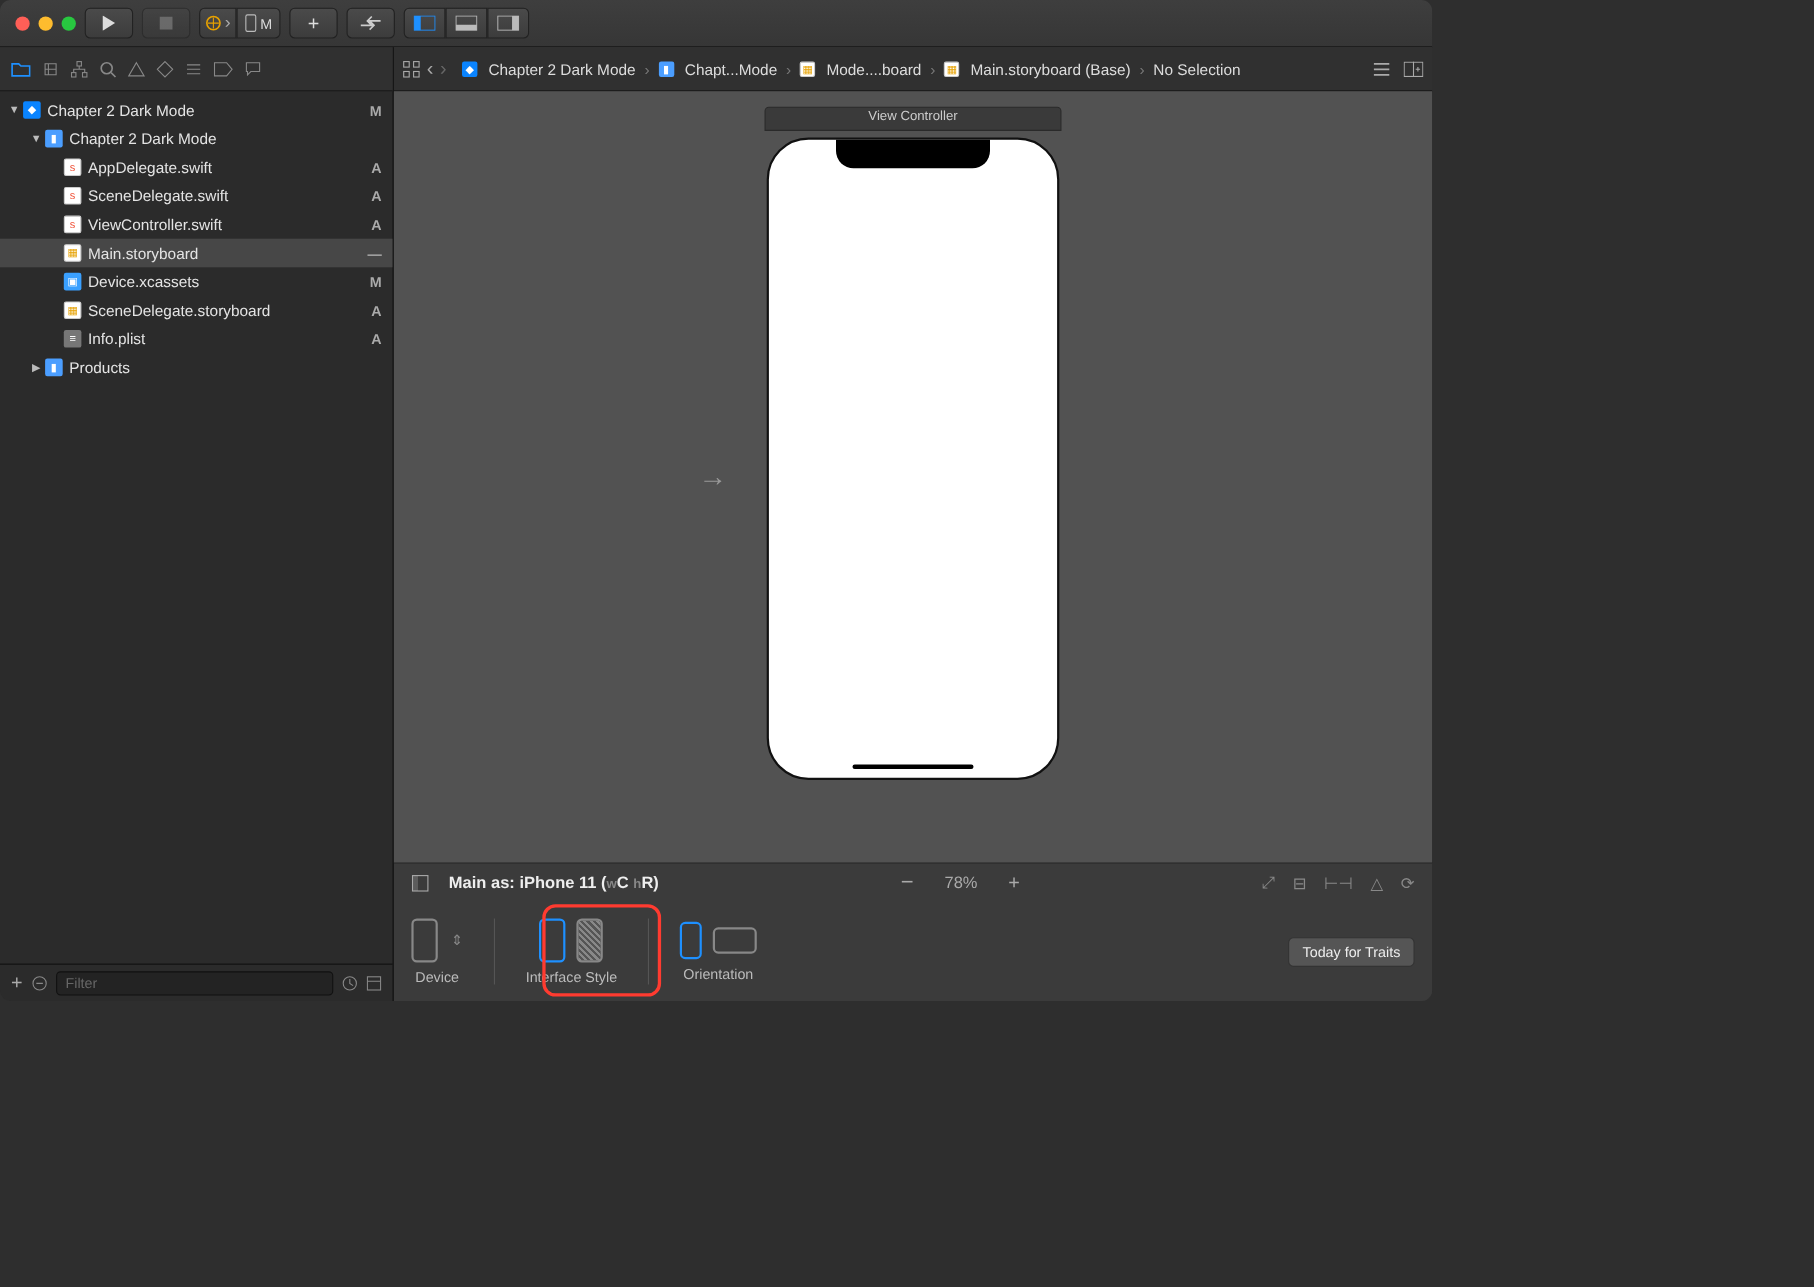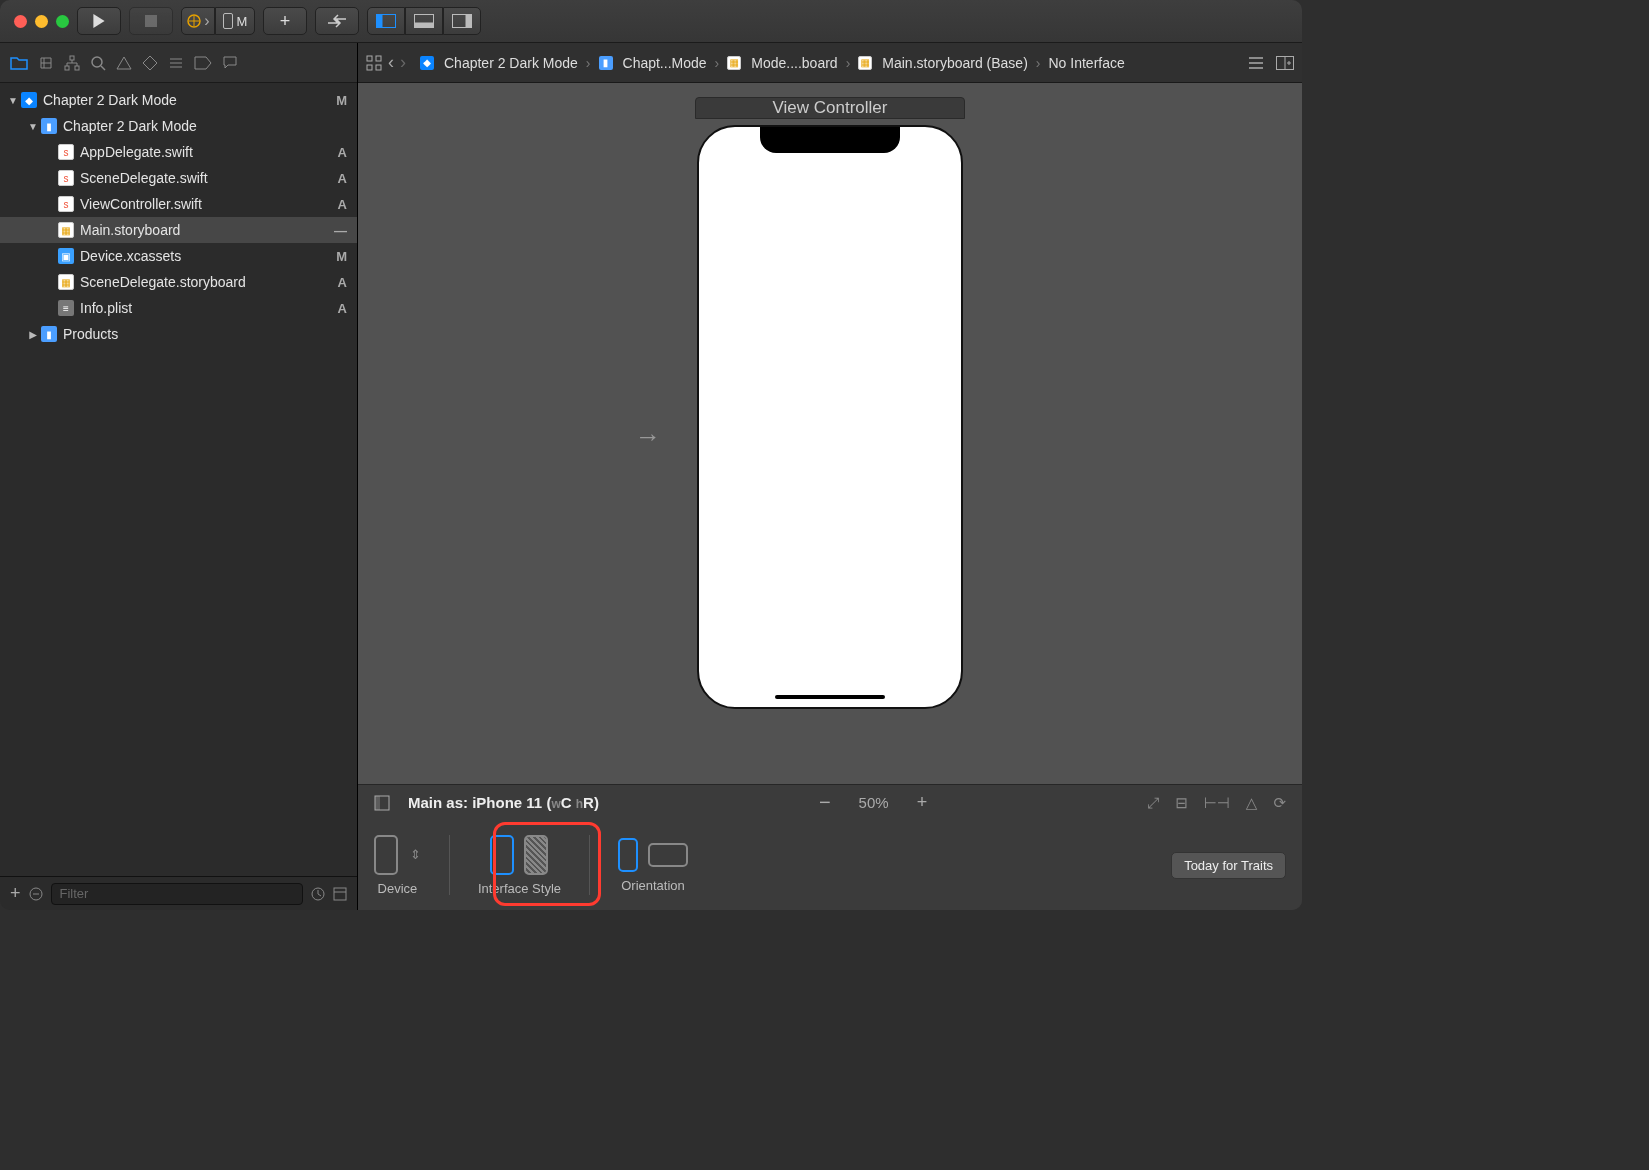--- a/index.html
+++ b/index.html
@@ -38,21 +38,21 @@
   .filter-bar{height:34px;border-top:1px solid #111;display:flex;align-items:center;gap:8px;padding:0 10px;color:#888;}
   .filter-bar .inp{flex:1;background:#232323;border:1px solid #111;border-radius:4px;height:22px;padding:0 8px;color:#ddd;font-size:13px;}
   .filter-bar .inp::placeholder{color:#666;}
 
   
   .editor { flex:1; display:flex; flex-direction:column; background:#3b3b3b;}
   .jumpbar { height:40px; background:#303030; border-bottom:1px solid #1a1a1a; display:flex; align-items:center; padding:0 8px; gap:6px; color:#ddd; font-size:14px;}
   .crumb{ display:flex; align-items:center; gap:4px;}
   .crumb .sep{ color:#777; margin:0 4px;}
   .canvas-wrap{ flex:1; background:#525252; position:relative; overflow:hidden;}
-  .vc-label{ position:absolute; left:50%; top:14px; transform:translateX(-50%); width:270px; height:22px; background:#3a3a3a; color:#ccc; font-size:17px; display:flex; align-items:flex-start; justify-content:center; border:1px solid #2a2a2a; border-top-left-radius:4px; border-top-right-radius:4px;}
+  .vc-label{ position:absolute; left:50%; top:14px; transform:translateX(-50%); width:270px; height:22px; background:#3a3a3a; color:#ccc; font-size:12px; display:flex; align-items:flex-start; justify-content:center; border:1px solid #2a2a2a; border-top-left-radius:4px; border-top-right-radius:4px;}
   .phone{ position:absolute; left:50%; top:42px; transform:translateX(-50%); width:266px; height:584px; background:#fff; border:2px solid #111; border-radius:38px;}
   .notch{ position:absolute; top:0; left:50%; transform:translateX(-50%); width:140px; height:26px; background:#000; border-bottom-left-radius:16px; border-bottom-right-radius:16px;}
   .homebar{position:absolute; bottom:8px; left:50%; transform:translateX(-50%); width:110px; height:4px; background:#000; border-radius:4px;}
   .entry-arrow{position:absolute; left:calc(50% - 195px); top:335px; color:#999; font-size:26px;}
 
   
   .traitbar{ height:36px; background:#3b3b3b; border-top:1px solid #262626; display:flex; align-items:center; padding:0 16px; color:#ddd; font-size:15px; gap:18px;}
   .traitbar .zoom{ margin-left:auto; margin-right:auto; display:flex; align-items:center; gap:28px; color:#aaa;}
   .traitbar .righticons{display:flex;gap:16px;color:#888;}
 
@@ -283,21 +283,21 @@
         <span class="sep">›</span>
         <span class="ticon folder" style="width:14px;height:14px">▮</span>
         <span>Chapt...Mode</span>
         <span class="sep">›</span>
         <span class="ticon sb" style="width:14px;height:14px">▦</span>
         <span>Mode....board</span>
         <span class="sep">›</span>
         <span class="ticon sb" style="width:14px;height:14px">▦</span>
         <span>Main.storyboard (Base)</span>
         <span class="sep">›</span>
-        <span>No Interface</span>
+        <span>No Selection</span>
       </div>
       <div style="margin-left:auto;display:flex;gap:12px;color:#aaa">
         <span>
             <svg width="16" height="14" viewBox="0 0 16 14">
               <path d="M1 2h14M1 7h14M1 12h14" stroke="#aaa" stroke-width="1.5"></path>
             </svg>
           </span>
         <span>
             <svg width="18" height="14" viewBox="0 0 18 14">
               <rect x="0.5" y="0.5" width="17" height="13" stroke="#aaa" fill="none"></rect>
@@ -323,21 +323,21 @@
           <svg width="16" height="16" viewBox="0 0 16 16">
             <rect x="1" y="1" width="14" height="14" stroke="#aaa" fill="none"></rect>
             <rect x="1" y="1" width="5" height="14" fill="#aaa" opacity=".3"></rect>
           </svg>
         </span>
       <span style="font-weight:600;color:#eee">
         <span>Main as: </span><span>iPhone 11</span><span> (</span><span class="muted" style="font-size:12px">w</span><span>C </span><span class="muted" style="font-size:12px">h</span><span>R</span><span>)</span>
       </span>
       <div class="zoom">
         <span style="font-size:20px">−</span>
-        <span>50%</span>
+        <span>78%</span>
         <span style="font-size:18px">+</span>
       </div>
       <div class="righticons">
         <span>⤢</span>
         <span>⊟</span>
         <span>⊢⊣</span>
         <span>△</span>
         <span>⟳</span>
       </div>
     </div>

